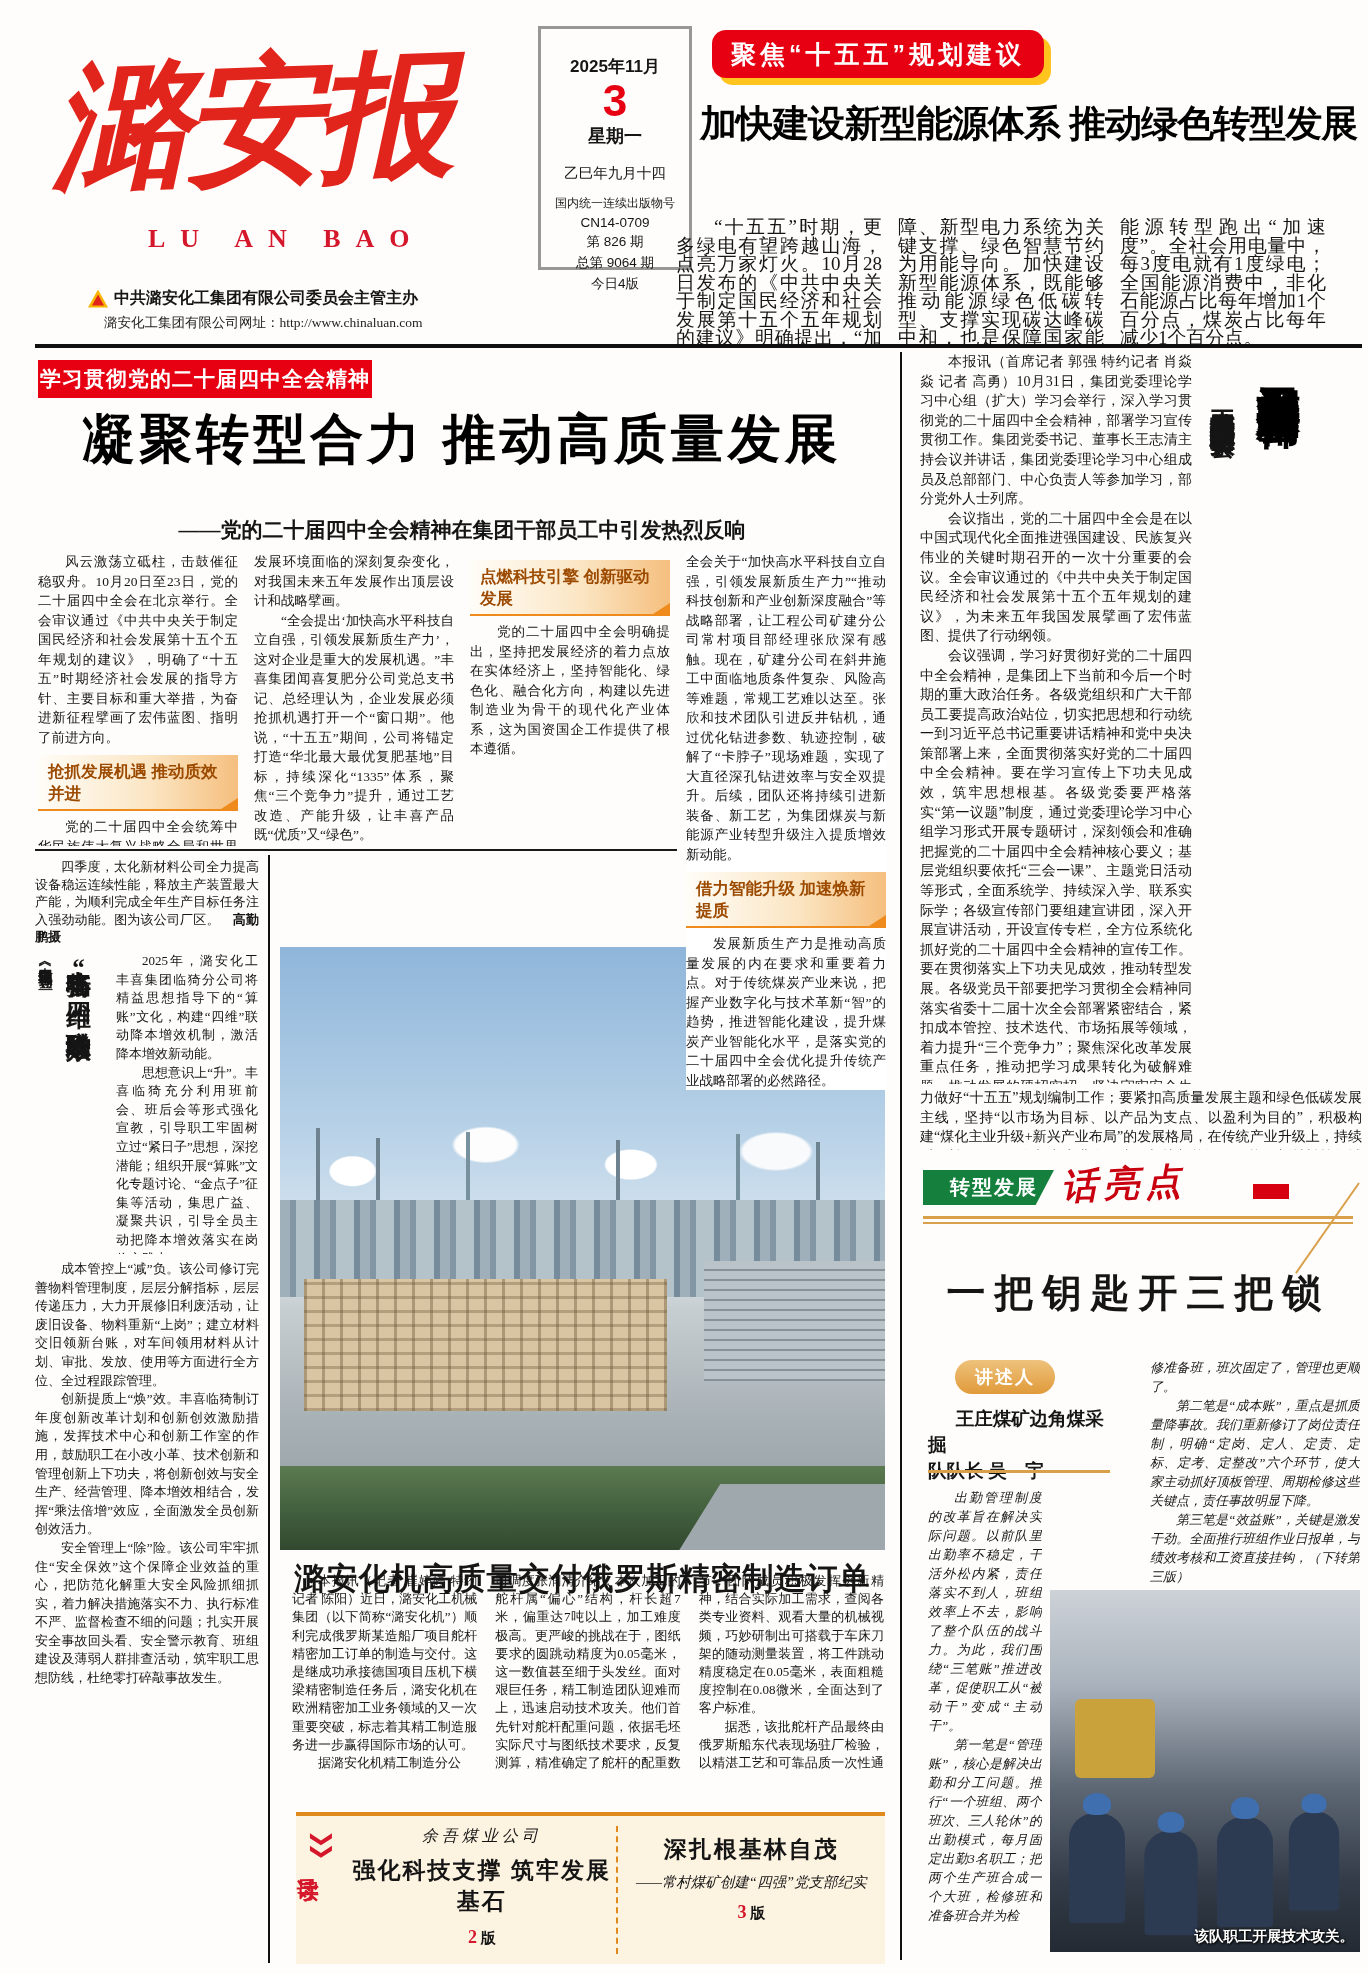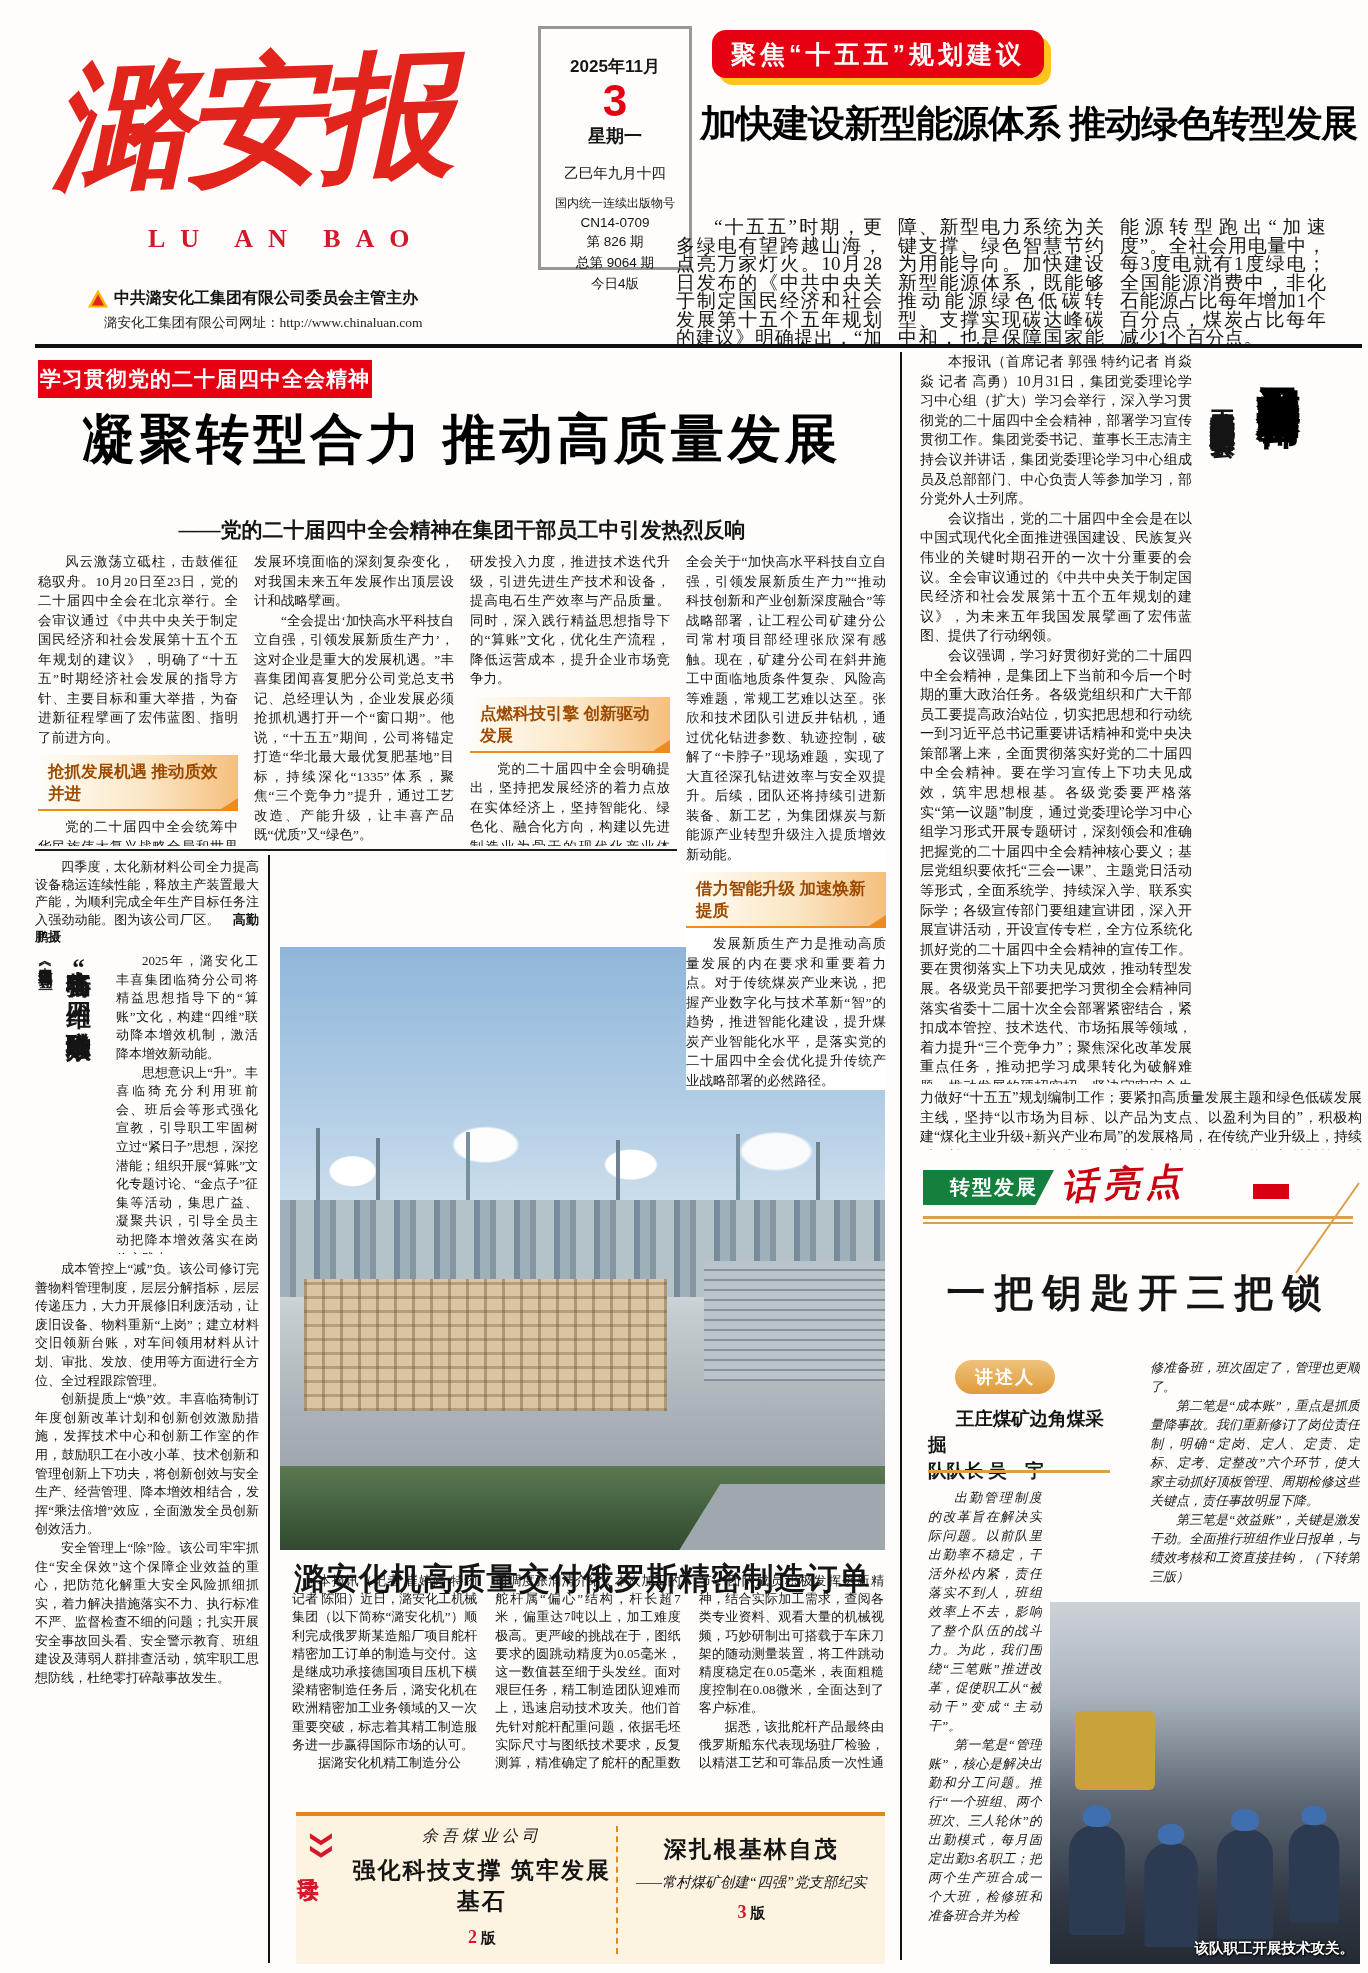--- a/index.html
+++ b/index.html
@@ -132,21 +132,21 @@
       display:flex;align-items:center;justify-content:center;letter-spacing:2px;
       font-family:"Liberation Sans","DejaVu Sans",sans-serif;}
   #hl-narrator{position:absolute;left:13px;top:248px;width:182px;font-size:18.5px;font-weight:bold;line-height:26px;}
   #hl-narrator .l1{text-indent:1.5em;}
   #hl-grule{position:absolute;left:13px;top:312px;width:182px;height:3px;background:#d8a04a;}
   #hl-col1{position:absolute;left:13px;top:330px;width:114px;height:462px;overflow:hidden;
       font-size:13px;line-height:19px;font-style:italic;}
   #hl-col2{position:absolute;left:235px;top:200px;width:210px;height:226px;overflow:hidden;
       font-size:13px;line-height:19px;font-style:italic;}
   #photo2{position:absolute;left:135px;top:432px;width:310px;height:362px;overflow:hidden;
-      background:linear-gradient(180deg,#cdd2d7 0%,#aab3bd 26%,#5d6773 55%,#333c48 80%,#232a33 100%);margin-top:12px;}
+      background:linear-gradient(180deg,#cdd2d7 0%,#aab3bd 26%,#5d6773 55%,#333c48 80%,#232a33 100%);}
   #photo2 .gear{position:absolute;left:8%;top:30%;width:26%;height:22%;background:#c9a23c;border-radius:6px;}
   .worker{position:absolute;width:56px;height:110px;background:#2c3a52;border-radius:26px 26px 4px 4px;}
   .worker:before{content:"";position:absolute;left:14px;top:-20px;width:28px;height:22px;border-radius:50% 50% 40% 40%;
       background:#3f6fae;}
   #photo2 .w1{left:6%;bottom:8%;}#photo2 .w2{left:30%;bottom:4%;transform:scale(.95);}
   #photo2 .w3{left:54%;bottom:7%;}#photo2 .w4{left:76%;bottom:10%;transform:scale(.9);}
   #photo2 .caption{position:absolute;right:6px;bottom:6px;color:#fff;font-size:14.5px;font-weight:bold;
       text-shadow:0 0 3px #000,1px 1px 2px #000;}
 </style>
 </head>
@@ -203,21 +203,20 @@
         <p class="para">风云激荡立砥柱，击鼓催征稳驭舟。10月20日至23日，党的二十届四中全会在北京举行。全会审议通过《中共中央关于制定国民经济和社会发展第十五个五年规划的建议》，明确了“十五五”时期经济社会发展的指导方针、主要目标和重大举措，为奋进新征程擘画了宏伟蓝图、指明了前进方向。</p>
         <div class="subhead"><span>抢抓发展机遇 推动质效并进</span><i class="tri"></i></div>
         <p class="para">党的二十届四中全会统筹中华民族伟大复兴战略全局和世界百年未有之大变局，深入分析国际</p>
       </div>
       <div class="col">
         <p class="para ni">发展环境面临的深刻复杂变化，对我国未来五年发展作出顶层设计和战略擘画。</p>
         <p class="para">“全会提出‘加快高水平科技自立自强，引领发展新质生产力’，这对企业是重大的发展机遇。”丰喜集团闻喜复肥分公司党总支书记、总经理认为，企业发展必须抢抓机遇打开一个“窗口期”。他说，“十五五”期间，公司将锚定打造“华北最大最优复肥基地”目标，持续深化“1335”体系，聚焦“三个竞争力”提升，通过工艺改造、产能升级，让丰喜产品既“优质”又“绿色”。</p>
         <p class="para">粮食安全是“国之大者”。全会提出，要提升农业综合生产能力和质量效益，推进宜居宜业和美乡村建设，提高粮食和重要农产品政策效</p>
       </div>
       <div class="col">
-        <p class="para ni">研发投入力度，推进技术迭代升级，引进先进生产技术和设备，提高电石生产效率与产品质量。同时，深入践行精益思想指导下的“算账”文化，优化生产流程，降低运营成本，提升企业市场竞争力。</p>
         <div class="subhead"><span>点燃科技引擎 创新驱动发展</span><i class="tri"></i></div>
         <p class="para">党的二十届四中全会明确提出，坚持把发展经济的着力点放在实体经济上，坚持智能化、绿色化、融合化方向，构建以先进制造业为骨干的现代化产业体系，这为国资国企工作提供了根本遵循。</p>
       </div>
       <div class="col">
         <p class="para ni">全会关于“加快高水平科技自立自强，引领发展新质生产力”“推动科技创新和产业创新深度融合”等战略部署，让工程公司矿建分公司常村项目部经理张欣深有感触。现在，矿建分公司在斜井施工中面临地质条件复杂、风险高等难题，常规工艺难以达至。张欣和技术团队引进反井钻机，通过优化钻进参数、轨迹控制，破解了“卡脖子”现场难题，实现了大直径深孔钻进效率与安全双提升。后续，团队还将持续引进新装备、新工艺，为集团煤炭与新能源产业转型升级注入提质增效新动能。</p>
         <div class="subhead"><span>借力智能升级 加速焕新提质</span><i class="tri"></i></div>
         <p class="para">发展新质生产力是推动高质量发展的内在要求和重要着力点。对于传统煤炭产业来说，把握产业数字化与技术革新“智”的趋势，推进智能化建设，提升煤炭产业智能化水平，是落实党的二十届四中全会优化提升传统产业战略部署的必然路径。</p>
       </div>
     </div>
   <div class="abs" id="rule-mid"></div>

